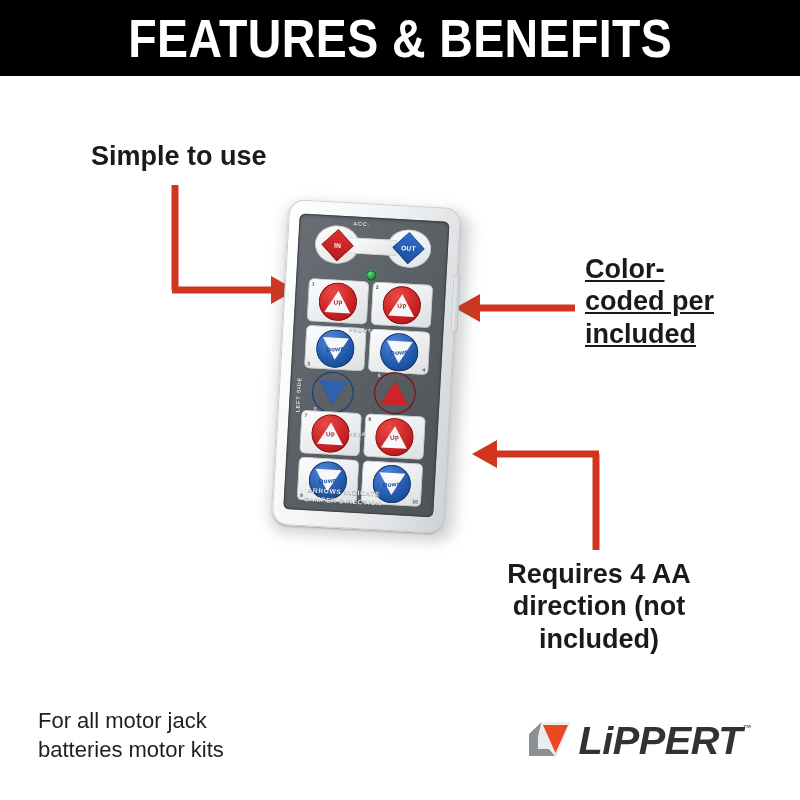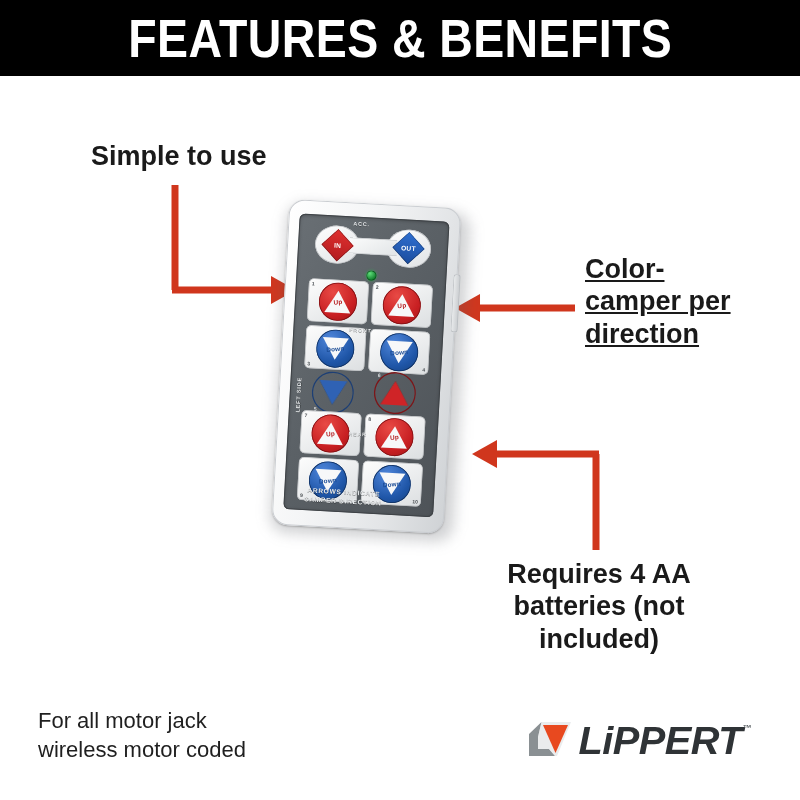--- a/index.html
+++ b/index.html
@@ -250,31 +250,31 @@
   <div>Simple to use</div>
 </div>
 <svg class="arrow-svg" id="arrow-simple" width="130" height="125" viewBox="0 0 130 125">
   <path d="M5,3 L5,108" stroke="#d0361d" stroke-width="7" fill="none"></path>
   <path d="M2,108 L104,108" stroke="#d0361d" stroke-width="7" fill="none"></path>
   <path d="M101,94 L126,108 L101,122 Z" fill="#d0361d"></path>
 </svg>
 
 <div class="callout" id="callout-color">
   <div>Color-</div>
-  <div>camper per</div>
-  <div>direction</div>
+  <div>coded per</div>
+  <div>included</div>
 </div>
 <svg class="arrow-svg" id="arrow-color" width="125" height="30" viewBox="0 0 125 30">
   <path d="M120,15 L22,15" stroke="#d0361d" stroke-width="7" fill="none"></path>
   <path d="M25,1 L0,15 L25,29 Z" fill="#d0361d"></path>
 </svg>
 
 <div class="callout" id="callout-batt">
   <div>Requires 4 AA</div>
-  <div>batteries (not</div>
+  <div>direction (not</div>
   <div>included)</div>
 </div>
 <svg class="arrow-svg" id="arrow-batt" width="140" height="125" viewBox="0 0 140 125">
   <path d="M126,118 L126,22" stroke="#d0361d" stroke-width="7" fill="none"></path>
   <path d="M129,22 L24,22" stroke="#d0361d" stroke-width="7" fill="none"></path>
   <path d="M27,8 L2,22 L27,36 Z" fill="#d0361d"></path>
 </svg>
 
 <div id="remote-wrap">
   <div id="remote-shadow"></div>
@@ -375,21 +375,21 @@
     <div class="fp-label" id="lbl-rear">REAR</div>
 
     <div class="fp-label" id="lbl-arrows">ARROWS INDICATE</div>
     <div class="fp-label" id="lbl-camper">CAMPER DIRECTION</div>
 
   </div>
 </div>
 
 <div id="footer-note">
   <div>For all motor jack</div>
-  <div>wireless motor coded</div>
+  <div>batteries motor kits</div>
 </div>
 
 <div id="logo">
   <svg id="logo-mark" viewBox="0 0 46 42">
     <path d="M14.5,2 L2,14 L2,36 L28,36 L22,29 L11,29 L11,17 Z" fill="#8a9093"></path>
     <path d="M14.5,2 L44,2 L30,36 L28,36 L22,29 L11,29 L11,17 Z" fill="#d9dcde" opacity="0.55"></path>
     <path d="M16,5 L41,5 L28.5,33 Z" fill="#e8491f"></path>
   </svg>
   <div id="logo-word">
     <span>LiPPERT</span>

